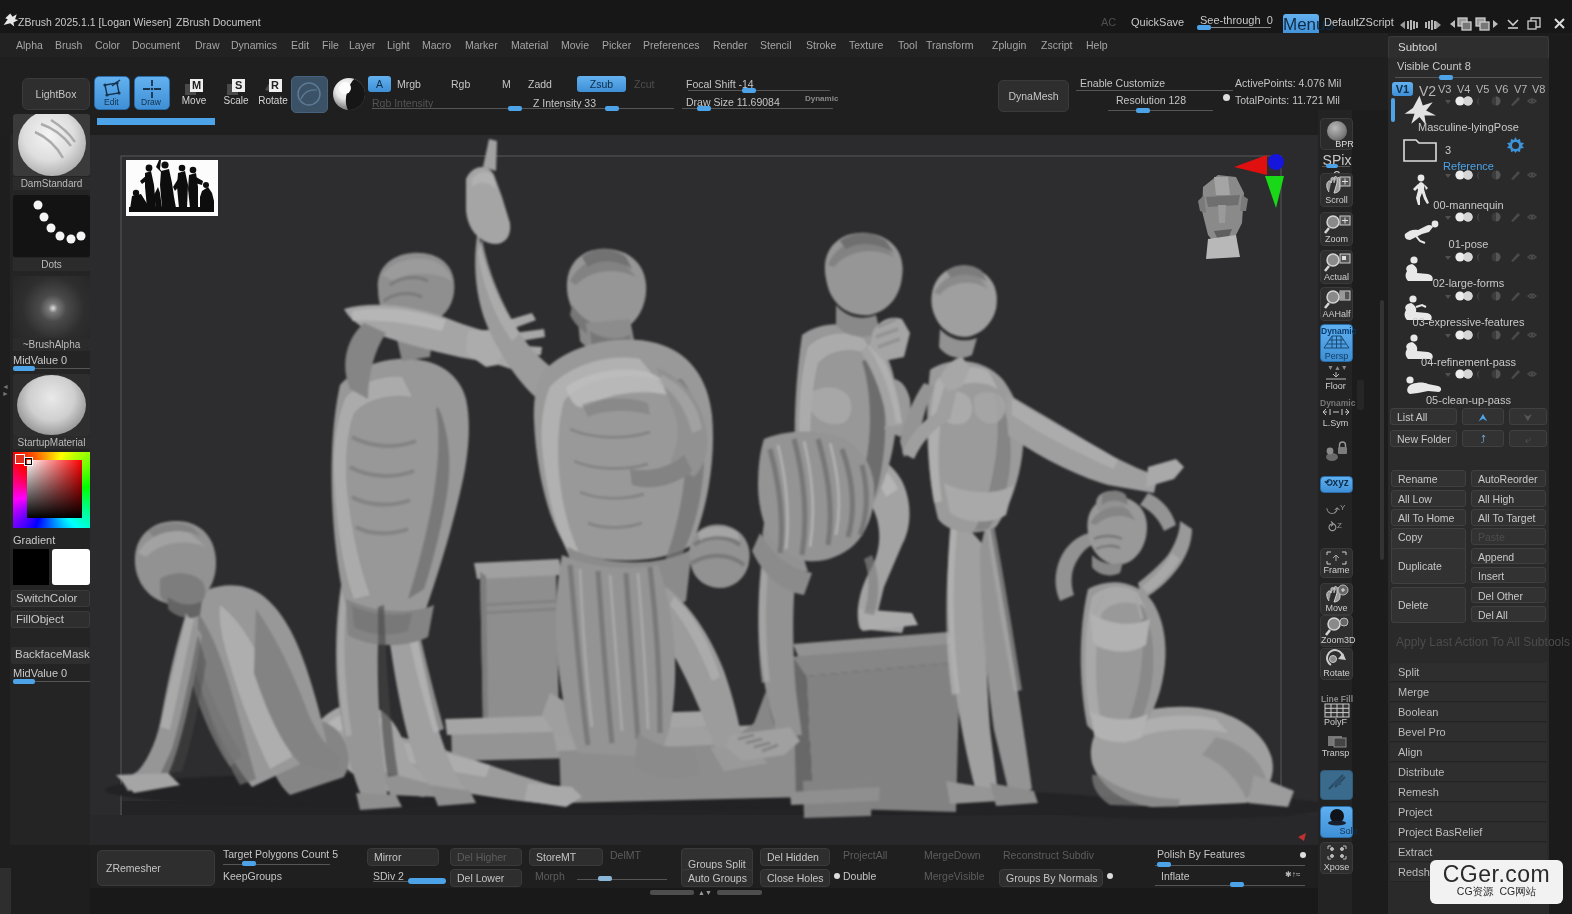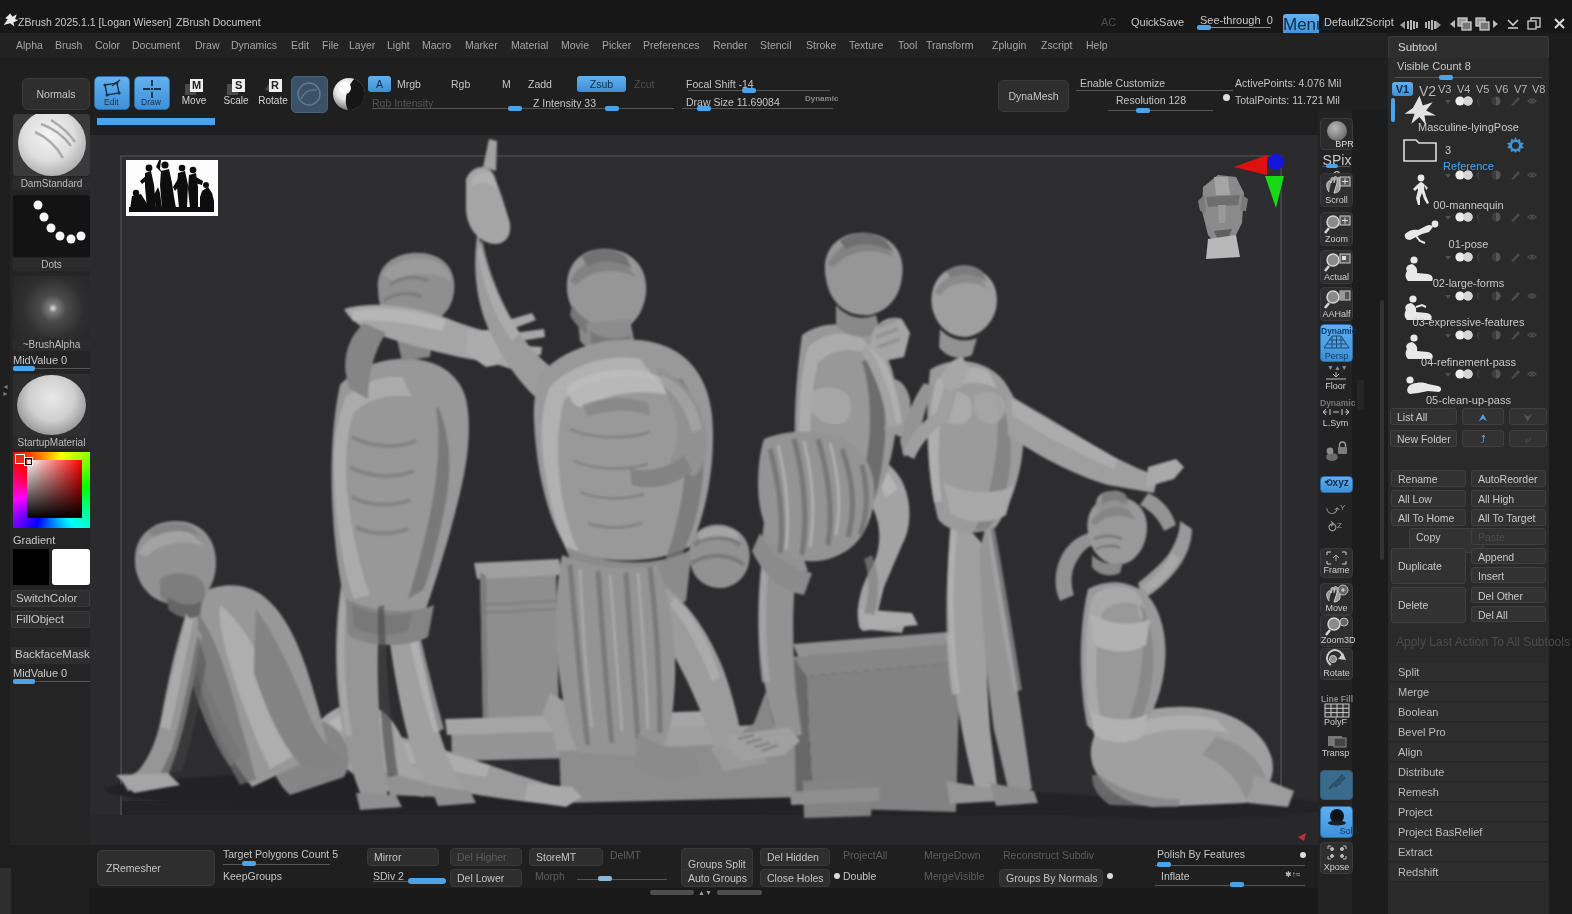--- a/index.html
+++ b/index.html
@@ -110,21 +110,21 @@
     <div class="m" style="left:760px;top:6px">Stencil</div>
     <div class="m" style="left:806px;top:6px">Stroke</div>
     <div class="m" style="left:849px;top:6px">Texture</div>
     <div class="m" style="left:898px;top:6px">Tool</div>
     <div class="m" style="left:926px;top:6px">Transform</div>
     <div class="m" style="left:992px;top:6px">Zplugin</div>
     <div class="m" style="left:1041px;top:6px">Zscript</div>
     <div class="m" style="left:1086px;top:6px">Help</div>
   </div>
   <div class="abs" id="toolbar">
-    <div class="btn" style="left:22px;top:21px;width:68px;height:32px;border-radius:6px">Normals</div>
+    <div class="btn" style="left:22px;top:21px;width:68px;height:32px;border-radius:6px">LightBox</div>
     <div class="bluebtn abs" style="left:94px;top:19px;width:36px;height:34px">
       <svg width="30" height="30" viewBox="0 0 30 30" style="margin:auto;display:block">
         <path d="M8 8 L20 6 L22 16 L10 18 Z" fill="none" stroke="#17344f" stroke-width="1.4"></path>
         <circle cx="8" cy="8" r="1.6" fill="#17344f"></circle>
           <circle cx="20" cy="6" r="1.6" fill="#17344f"></circle>
           <circle cx="22" cy="16" r="1.6" fill="#17344f"></circle>
           <circle cx="10" cy="18" r="1.6" fill="#17344f"></circle>
         <path d="M15 9 L23 3" stroke="#17344f" stroke-width="1.4"></path>
         <text x="7" y="28" font-size="8.5" fill="#14314c" font-family="Liberation Sans">Edit</text>
       </svg>
@@ -810,21 +810,21 @@
     <div class="pbtn" style="left:2px;top:394px;width:67px;height:17px">New Folder</div>
     <div class="pbtn" style="left:74px;top:394px;width:42px;height:17px;text-align:center"><span style="color:#79b8e8">⤴</span></div>
     <div class="pbtn" style="left:121px;top:394px;width:38px;height:17px;text-align:center"><span style="color:#555">⤶</span></div>
     <div id="pgrid">
       <div class="pbtn" style="left:3px;top:434px;width:75px;height:17px">Rename</div>
       <div class="pbtn" style="left:83px;top:434px;width:75px;height:17px">AutoReorder</div>
       <div class="pbtn" style="left:3px;top:454px;width:75px;height:17px">All Low</div>
       <div class="pbtn" style="left:83px;top:454px;width:75px;height:17px">All High</div>
       <div class="pbtn" style="left:3px;top:473px;width:75px;height:17px">All To Home</div>
       <div class="pbtn" style="left:83px;top:473px;width:75px;height:17px">All To Target</div>
-      <div class="pbtn" style="left:21px;top:492px;width:75px;height:25px">Copy</div>
+      <div class="pbtn" style="left:3px;top:492px;width:75px;height:25px">Copy</div>
       <div class="pbtn" style="left:83px;top:492px;width:75px;height:17px;color:#4c4c4c">Paste</div>
       <div class="pbtn" style="left:3px;top:512px;width:75px;height:36px;line-height:30px">Duplicate</div>
       <div class="pbtn" style="left:83px;top:512px;width:75px;height:16px">Append</div>
       <div class="pbtn" style="left:83px;top:531px;width:75px;height:16px">Insert</div>
       <div class="pbtn" style="left:3px;top:551px;width:75px;height:36px;line-height:30px">Delete</div>
       <div class="pbtn" style="left:83px;top:551px;width:75px;height:16px">Del Other</div>
       <div class="pbtn" style="left:83px;top:570px;width:75px;height:16px">Del All</div>
     </div>
     <div class="abs" style="left:8px;top:599px;color:#4c4c4c;font-size:12px">Apply Last Action To All Subtools</div>
     <div id="plist">
@@ -879,14 +879,18 @@
     <div class="slddot" style="left:1067px;top:17px"></div>
     <div class="abs" style="left:1210px;top:7px;width:6px;height:6px;border-radius:50%;background:#ddd"></div>
     <div class="chip" style="left:1071px;top:25px">Inflate</div>
     <div class="sldtrack" style="left:1065px;top:40px;width:150px"></div>
     <div class="slddot" style="left:1140px;top:37px"></div>
     <div class="abs" style="left:1195px;top:25px;color:#bbb;font-size:8px">✱↑≈</div>
     <div class="abs" style="left:560px;top:45px;width:44px;height:5px;background:#4e4e4e;border-radius:2px"></div>
     <div class="abs" style="left:608px;top:44px;color:#999;font-size:7px">▲▼</div>
     <div class="abs" style="left:627px;top:45px;width:45px;height:5px;background:#4e4e4e;border-radius:2px"></div>
   </div>
+  <div class="abs" id="watermark2" style="left:1430px;top:860px;width:133px;height:44px;background:#f2f2f2;border-radius:6px;text-align:center;color:#2a2a2a;z-index:50">
+    <div style="font-size:23px;margin-top:1px;letter-spacing:0.5px">CGer.com</div>
+    <div style="font-size:10.5px;margin-top:-3px">CG资源&nbsp;&nbsp;CG网站</div>
+  </div>
 
 </div>
 
 </body></html>

